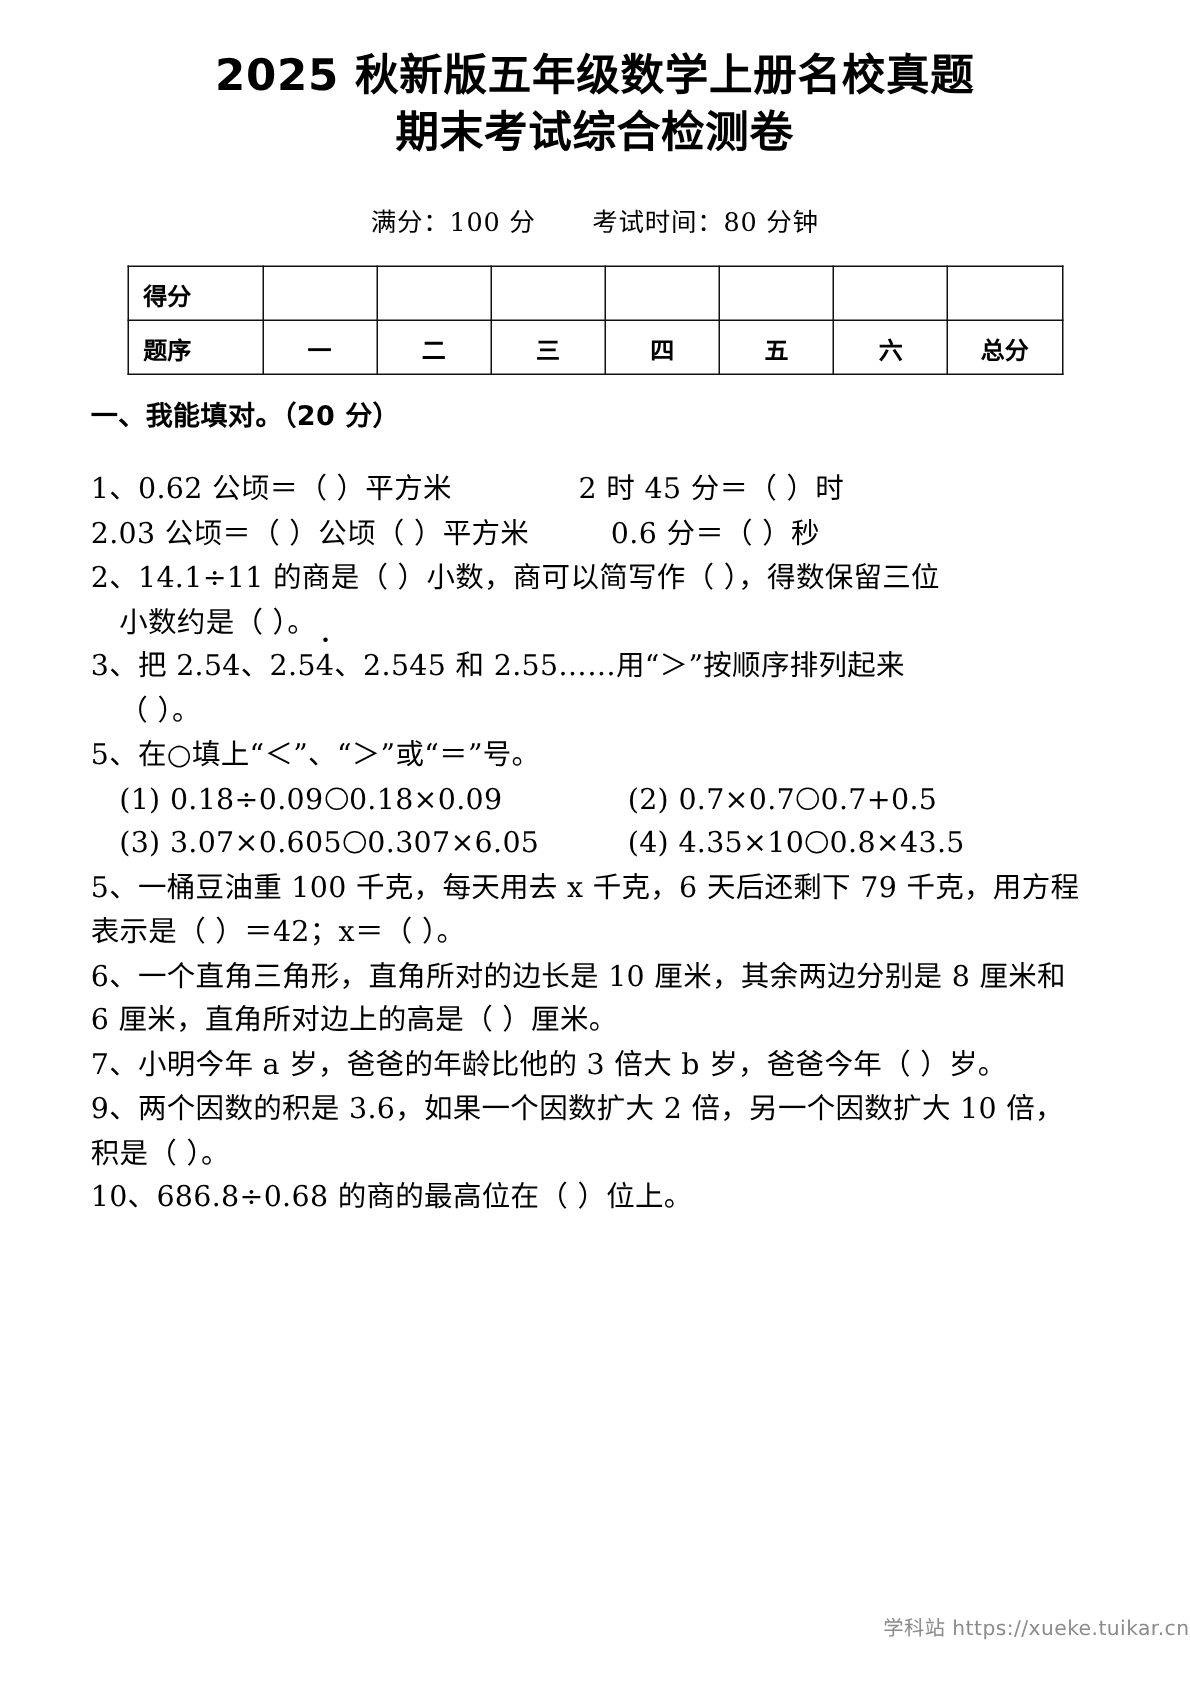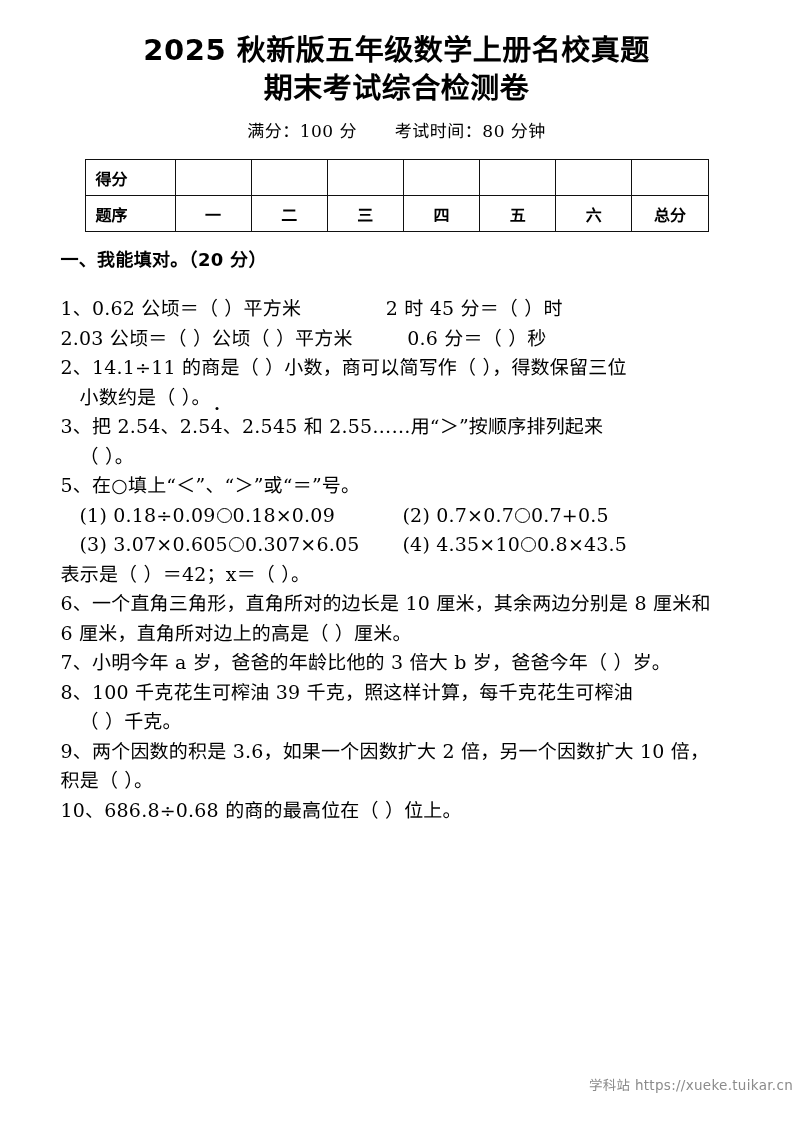--- a/index.html
+++ b/index.html
@@ -31,21 +31,21 @@
   }
   .title-line {
     font-family: "DejaVu Sans", "Liberation Sans", sans-serif;
     font-weight: bold;
     font-size: 29px;
     line-height: 38px;
     letter-spacing: 0.5px;
     white-space: nowrap;
   }
   .subtitle-line {
-    margin-top: 12px;
+    margin-top: 30px;
     font-size: 17px;
     line-height: 24px;
     letter-spacing: 0.5px;
   }
   .subtitle-gap {
     display: inline-block;
     width: 26px;
   }
 
   
@@ -103,20 +103,21 @@
     display: inline-block;
     width: 19px;
   }
   .gap-md { display: inline-block; width: 42px; }
   .gap-lg { display: inline-block; width: 72px; }
 
   
   .subrow {
     display: flex;
     white-space: nowrap;
+    gap: 16px;
   }
   .subrow .col {
     flex: 0 0 auto;
   }
   .subrow .col.left { width: 342px; padding-left: 19px; box-sizing: border-box; }
   .subrow .col.right { width: 330px; }
 
   
   .rep {
     position: relative;
@@ -253,38 +254,33 @@
           <span>3.07×0.605</span><span class="circ"></span><span>0.307×6.05</span>
         </div>
         <div class="col right">
           <span>(4)</span>
           <span>4.35×10</span><span class="circ"></span><span>0.8×43.5</span>
         </div>
       </div>
     </div>
 
     <div class="q">
+      <div class="q-line">5、一桶豆油重 100 千克，每天用去 x 千克，6 天后还剩下 79 千克，用方程</div>
       <div class="q-line">表示是（                ）＝42；x＝（          ）。</div>
     </div>
 
     <div class="q">
       <div class="q-line">6、一个直角三角形，直角所对的边长是 10 厘米，其余两边分别是 8 厘米和</div>
       <div class="q-line">6 厘米，直角所对边上的高是（              ）厘米。</div>
     </div>
 
     <div class="q">
       <div class="q-line">7、小明今年 a 岁，爸爸的年龄比他的 3 倍大 b 岁，爸爸今年（        ）岁。</div>
     </div>
 
-    <div class="q">
-      <div class="q-line">8、100 千克花生可榨油 39 千克，照这样计算，每千克花生可榨油</div>
-      <div class="q-line">
-        <span class="indent"></span><span>（        ）千克。</span>
-      </div>
-    </div>
 
     <div class="q">
       <div class="q-line">9、两个因数的积是 3.6，如果一个因数扩大 2 倍，另一个因数扩大 10 倍，</div>
       <div class="q-line">积是（        ）。</div>
     </div>
 
     <div class="q">
       <div class="q-line">10、686.8÷0.68 的商的最高位在（            ）位上。</div>
     </div>
 

